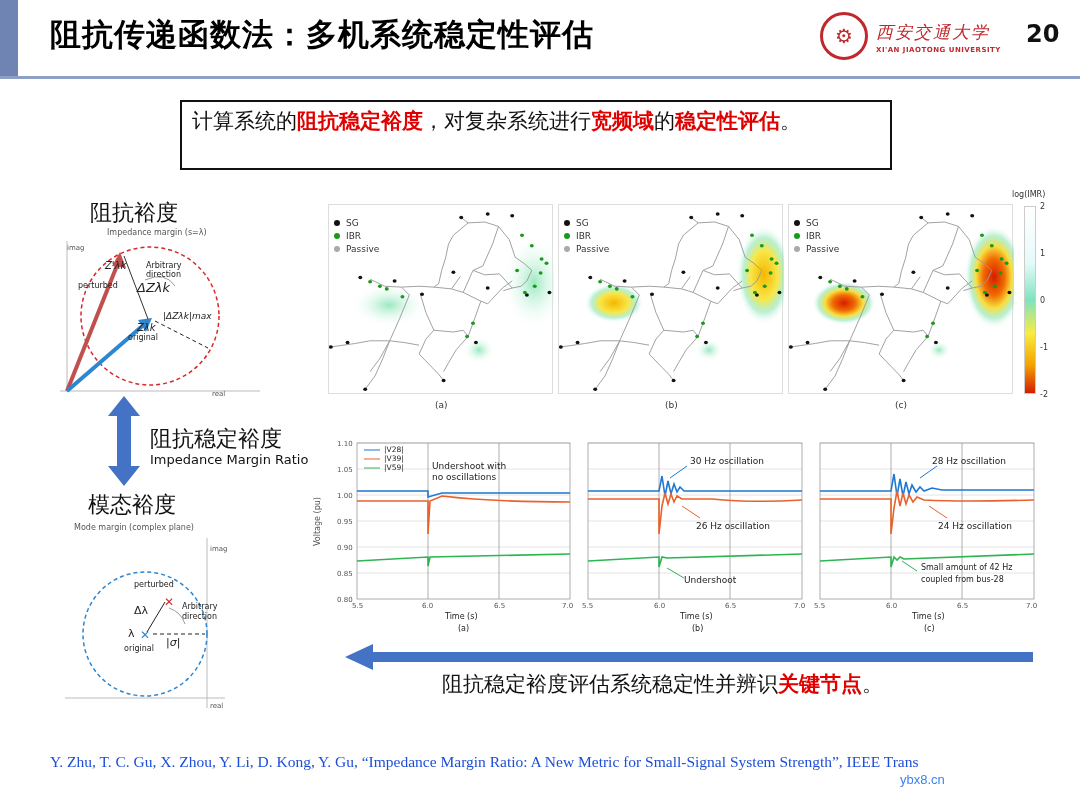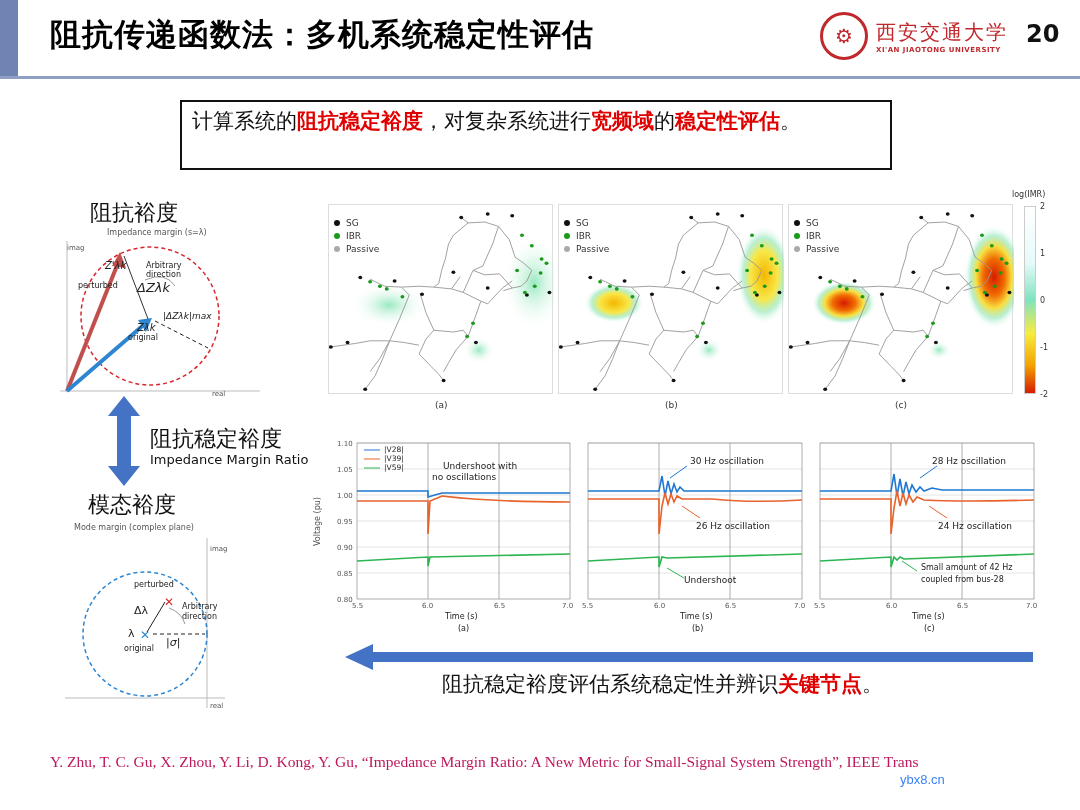--- a/index.html
+++ b/index.html
@@ -3,35 +3,35 @@
 <meta charset="utf-8">
 <style>
   *{box-sizing:border-box;margin:0;padding:0}
   body{width:1080px;height:810px;background:#fff;position:relative;overflow:hidden;font-family:"DejaVu Sans",sans-serif;color:#111}
   .leftbar{position:absolute;left:0;top:0;width:18px;height:76px;background:#6f84b2}
   .title{position:absolute;left:50px;top:14px;font-size:31px;font-weight:bold;letter-spacing:1px;color:#000}
   .hline{position:absolute;left:0;top:76px;width:1080px;height:3px;background:#8ea0c6}
   .logo{position:absolute;left:820px;top:12px;display:flex;align-items:center}
   .seal{width:48px;height:48px;border-radius:50%;border:3px solid #c0282d;display:flex;align-items:center;justify-content:center;color:#c0282d;font-size:20px;font-weight:bold}
   .uni{margin-left:8px;color:#c0282d}
-  .uni-cn{font-family:"DejaVu Serif",serif;font-size:20px;letter-spacing:2px;line-height:28px}
+  .uni-cn{font-family:"DejaVu Serif",serif;font-size:17px;font-style:italic;letter-spacing:2px;line-height:28px}
   .uni-en{font-size:7px;font-weight:bold;letter-spacing:0.5px}
   .pagenum{position:absolute;left:1026px;top:20px;font-size:24px;font-weight:bold}
   .callout{position:absolute;left:180px;top:100px;width:712px;height:70px;border:2px solid #111;padding:5px 10px;font-size:21px;line-height:29px}
   .red{color:#e00000;font-weight:bold}
   .lbl-cn{position:absolute;font-size:22px;color:#111}
   .lbl-en{position:absolute;font-size:13px;color:#111}
   .small{position:absolute;font-size:8px;color:#555}
   .panel{position:absolute;border:1px solid #ddd;background:#fff}
   .legend-row{display:flex;align-items:center;font-size:9px;color:#333;height:13px}
   .dot{width:6px;height:6px;border-radius:50%;margin-right:6px}
   .cap{position:absolute;font-size:9px;color:#333}
   .chart{position:absolute}
   .ann{position:absolute;font-size:9px;color:#222;white-space:nowrap}
-  .ref{position:absolute;left:50px;top:752px;font-family:"Liberation Serif",serif;font-size:15.5px;line-height:19px;color:#be185d;width:980px}
+  .ref{position:absolute;left:50px;top:752px;font-family:"Liberation Serif",serif;font-size:15.5px;line-height:19px;color:#1d4ed8;width:980px}
   .wm{position:absolute;left:900px;top:772px;font-family:Liberation Sans, sans-serif;font-size:13px;color:#3b82f6}
   .bottom-text{position:absolute;left:442px;top:670px;font-size:21px;color:#111}
 </style>
 </head>
 <body>
 
 <div class="leftbar"></div>
 <div class="title">阻抗传递函数法：多机系统稳定性评估</div>
 <div class="logo">
   <div class="seal">⚙</div>
@@ -324,21 +324,21 @@
     <line x1="388" y1="82" x2="370" y2="70" stroke="#e8622c"></line>
     <line x1="372" y1="142" x2="355" y2="132" stroke="#2db552"></line>
     <line x1="625" y1="30" x2="608" y2="42" stroke="#1f77d4"></line>
     <line x1="635" y1="82" x2="617" y2="70" stroke="#e8622c"></line>
     <line x1="605" y1="135" x2="590" y2="125" stroke="#2db552"></line>
   </g>
 </svg>
 <div class="ann" style="left:384px;top:445px;font-size:7.5px">|V28|</div>
 <div class="ann" style="left:384px;top:454px;font-size:7.5px">|V39|</div>
 <div class="ann" style="left:384px;top:463px;font-size:7.5px">|V59|</div>
-<div class="ann" style="left:443px;top:461px">Undershoot with</div>
+<div class="ann" style="left:432px;top:461px">Undershoot with</div>
 <div class="ann" style="left:432px;top:472px">no oscillations</div>
 <div class="ann" style="left:690px;top:456px">30 Hz oscillation</div>
 <div class="ann" style="left:696px;top:521px">26 Hz oscillation</div>
 <div class="ann" style="left:684px;top:575px">Undershoot</div>
 <div class="ann" style="left:932px;top:456px">28 Hz oscillation</div>
 <div class="ann" style="left:938px;top:521px">24 Hz oscillation</div>
 <div class="ann" style="left:921px;top:563px;font-size:8px">Small amount of 42 Hz</div>
 <div class="ann" style="left:921px;top:575px;font-size:8px">coupled from bus-28</div>
 <div class="ann" style="left:445px;top:612px;font-size:8px">Time (s)</div>
 <div class="ann" style="left:680px;top:612px;font-size:8px">Time (s)</div>

